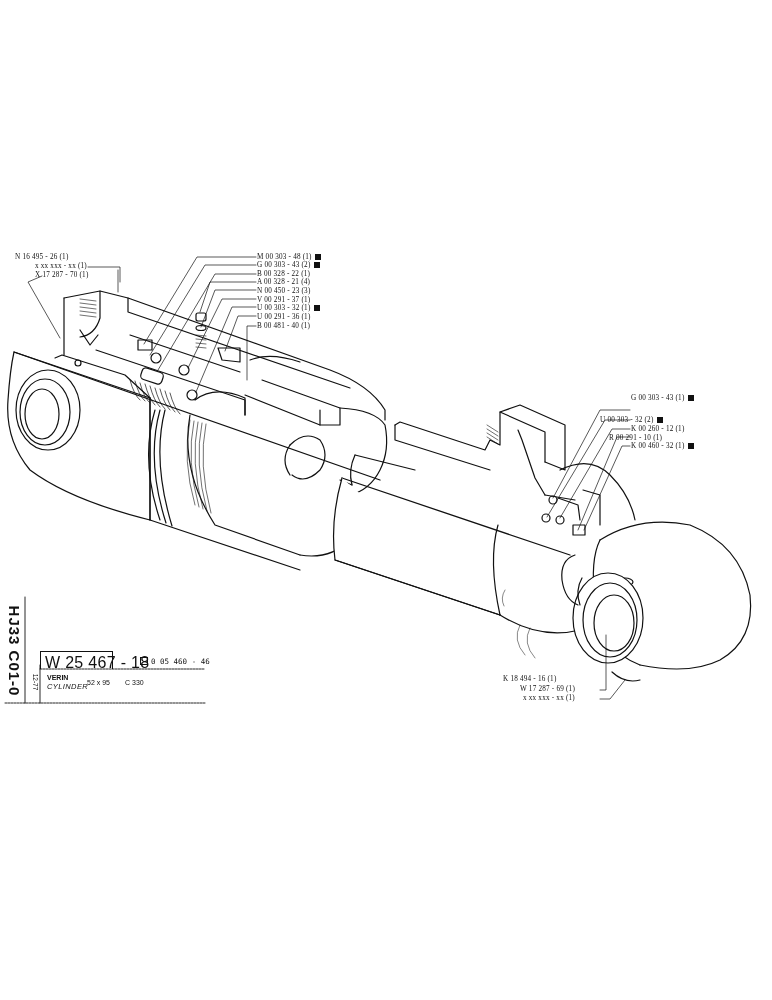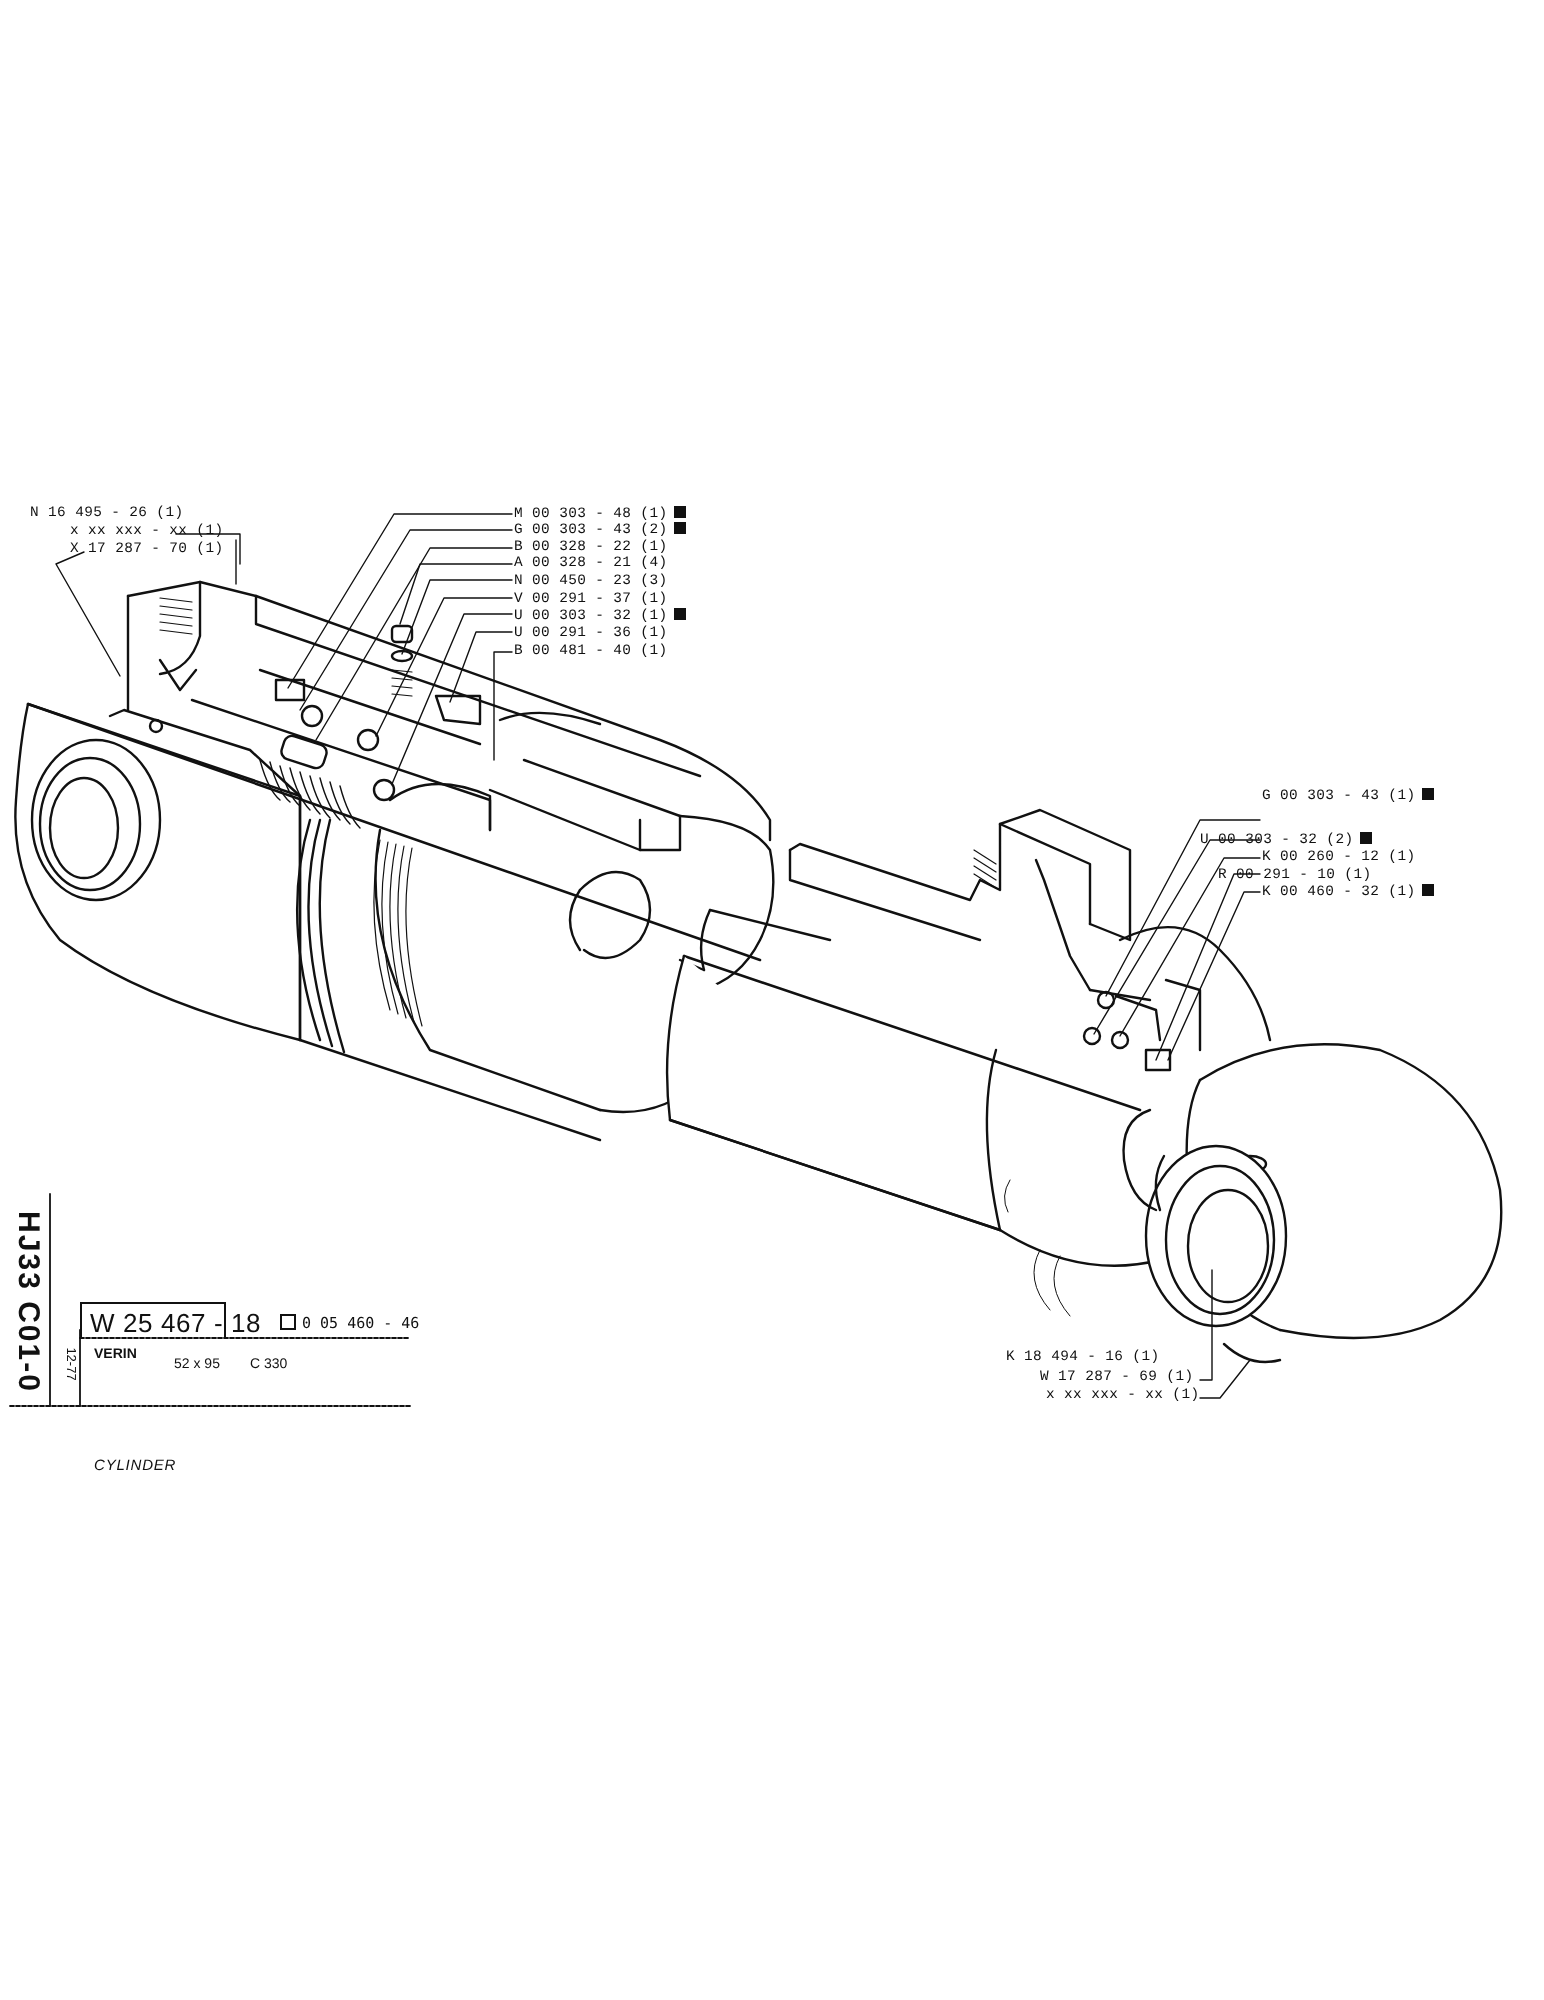--- a/index.html
+++ b/index.html
@@ -1,29 +1,29 @@
 <!DOCTYPE html>
 <html><head>
 <meta charset="utf-8">
 <style>
   html, body { margin:0; padding:0; background:#ffffff; }
   body { width:772px; height:1000px; position:relative; overflow:hidden; font-family:"Liberation Sans", sans-serif; color:#111; }
   svg.drawing { position:absolute; left:0; top:0; width:772px; height:1000px; }
-  .lbl { position:absolute; font-family:Liberation Mono, monospace; font-size:7.2px; letter-spacing:0.2px; white-space:nowrap; color:#111; line-height:9px; }
+  .lbl { position:absolute; font-family:Liberation Serif, serif; font-size:7.2px; letter-spacing:0.2px; white-space:nowrap; color:#111; line-height:9px; }
   .sq { display:inline-block; width:6px; height:6px; background:#111; margin-left:3px; vertical-align:-0.5px; }
   .side-code { position:absolute; left:5px; top:598px; width:18px; height:105px; }
   .side-code span { position:absolute; left:50%; top:50%; transform:translate(-50%,-50%) rotate(90deg); font-family:"Liberation Sans", sans-serif; font-size:15px; font-weight:bold; letter-spacing:1px; white-space:nowrap; }
   .side-date { position:absolute; left:30px; top:662px; width:10px; height:40px; }
   .side-date span { position:absolute; left:50%; top:50%; transform:translate(-50%,-50%) rotate(90deg); font-size:6.5px; white-space:nowrap; }
   .tb-box { position:absolute; left:40px; top:651px; width:71px; height:17px; border:1px solid #111; border-bottom:none; }
-  .tb-part { position:absolute; left:45px; top:654px; font-family:"Liberation Sans", sans-serif; font-size:13px; letter-spacing:0.3px; }
+  .tb-part { position:absolute; left:45px; top:654px; font-family:"Liberation Sans", sans-serif; font-size:16px; letter-spacing:0.3px; }
   .tb-ref { position:absolute; left:140px; top:657px; font-size:7.5px; font-family:"DejaVu Sans Mono", monospace;text-align:center; }
   .tb-ref .box { display:inline-block; width:6px; height:6px; border:1px solid #111; margin-right:3px; vertical-align:-1px; }
   .tb-fr { position:absolute; left:47px; top:674px; font-size:7px; font-weight:bold; }
-  .tb-en { position:absolute; left:47px; top:682px; font-size:7.5px; font-style:italic; letter-spacing:0.4px;margin-top:46px; }
+  .tb-en { position:absolute; left:47px; top:682px; font-size:7.5px; font-style:italic; letter-spacing:0.4px; }
   .tb-dim { position:absolute; left:87px; top:679px; font-size:7px; }
   .tb-cat { position:absolute; left:125px; top:679px; font-size:7px; }
 </style>
 </head>
 <body>
 
 <svg class="drawing" viewBox="0 0 772 1000" xmlns="http://www.w3.org/2000/svg" fill="none" stroke="#111" stroke-width="1.2" stroke-linejoin="round" stroke-linecap="round">
 
   <g>
 

